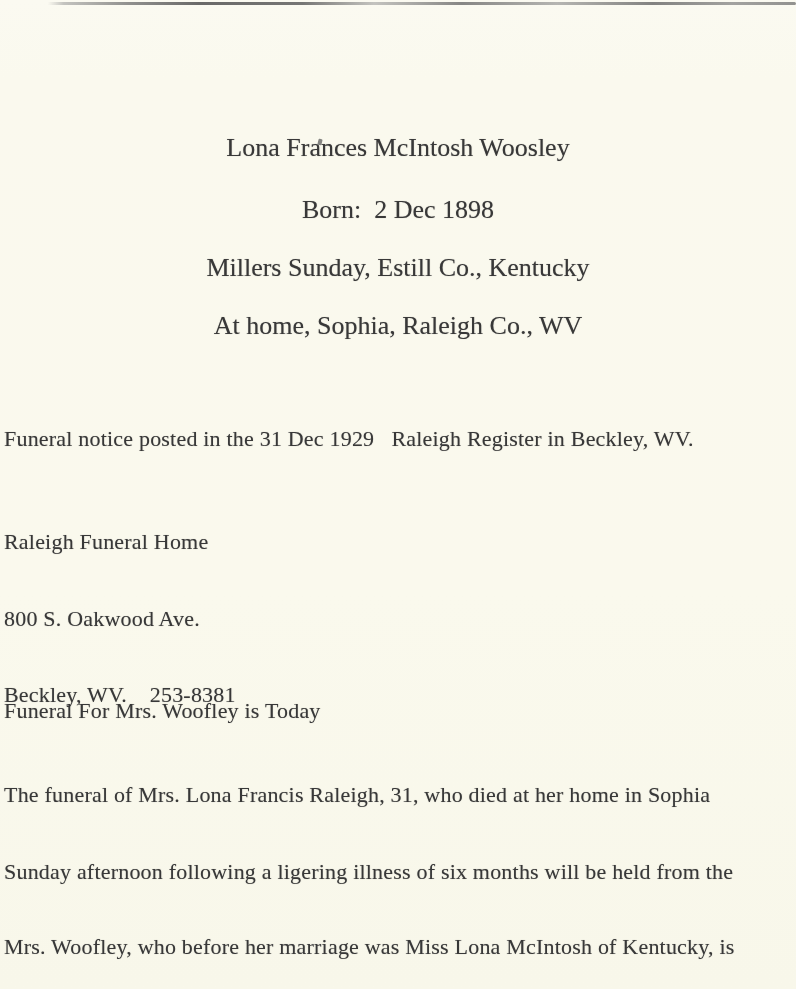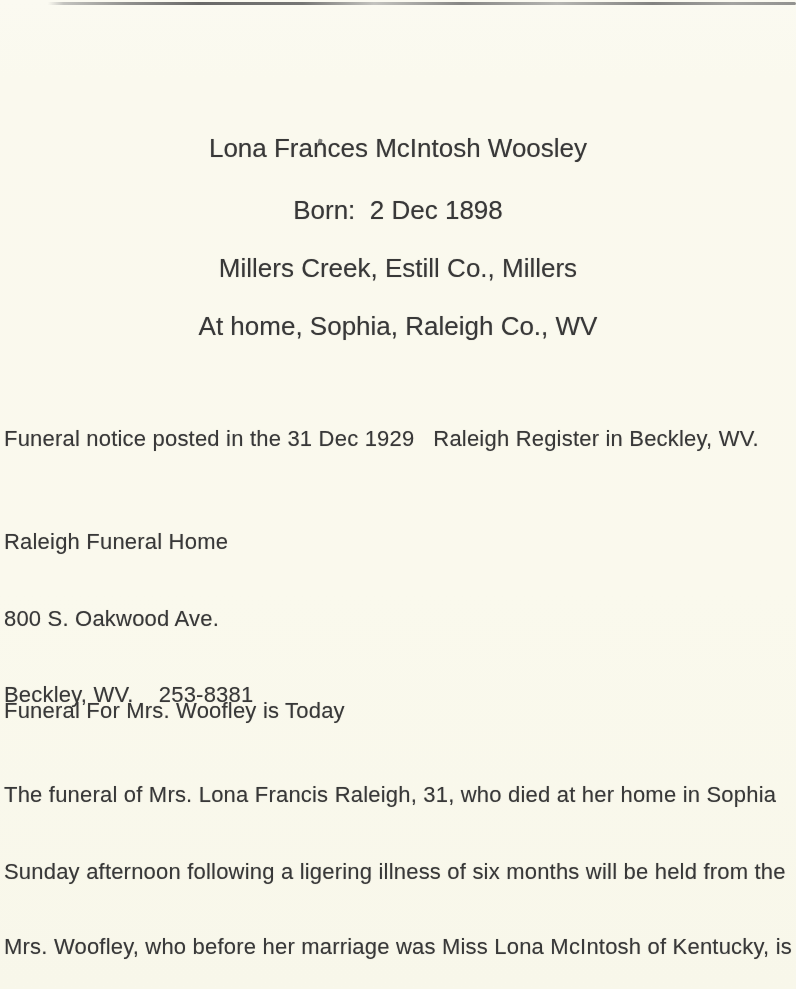--- a/index.html
+++ b/index.html
@@ -6,21 +6,21 @@
     margin: 0;
     padding: 0;
     background: #faf9ee;
   }
   .page {
     position: relative;
     width: 796px;
     height: 989px;
     background: linear-gradient(180deg, #fbfaf1 0%, #faf9ee 8%, #faf9ed 60%, #f8f7ea 100%);
     overflow: hidden;
-    font-family: Liberation Sans, sans-serif;
+    font-family: Liberation Serif, serif;
     color: #383838;
   }
   
   .scan-line {
     position: absolute;
     top: 2px;
     left: 0;
     width: 100%;
     height: 3px;
     background: linear-gradient(90deg,
@@ -85,21 +85,21 @@
 <body>
 
 <div class="page">
 
   <div class="scan-line"></div>
   <div class="speck"></div>
 
   <div class="header">
     <div class="h-line h-title">Lona Frances McIntosh Woosley</div>
     <div class="h-line h-vital">Born:  2 Dec 1898</div>
-    <div class="h-line h-vital">Millers Creek, Estill Co., Millers</div>
+    <div class="h-line h-vital">Millers Sunday, Estill Co., Kentucky</div>
     <div class="h-line">At home, Sophia, Raleigh Co., WV</div>
   </div>
 
   <div class="body-text notice">Funeral notice posted in the 31 Dec 1929   Raleigh Register in Beckley, WV.</div>
 
   <div class="body-text funeral-home">
     <div>Raleigh Funeral Home</div>
     <div>800 S. Oakwood Ave.</div>
     <div>Beckley, WV.    253-8381</div>
   </div>

